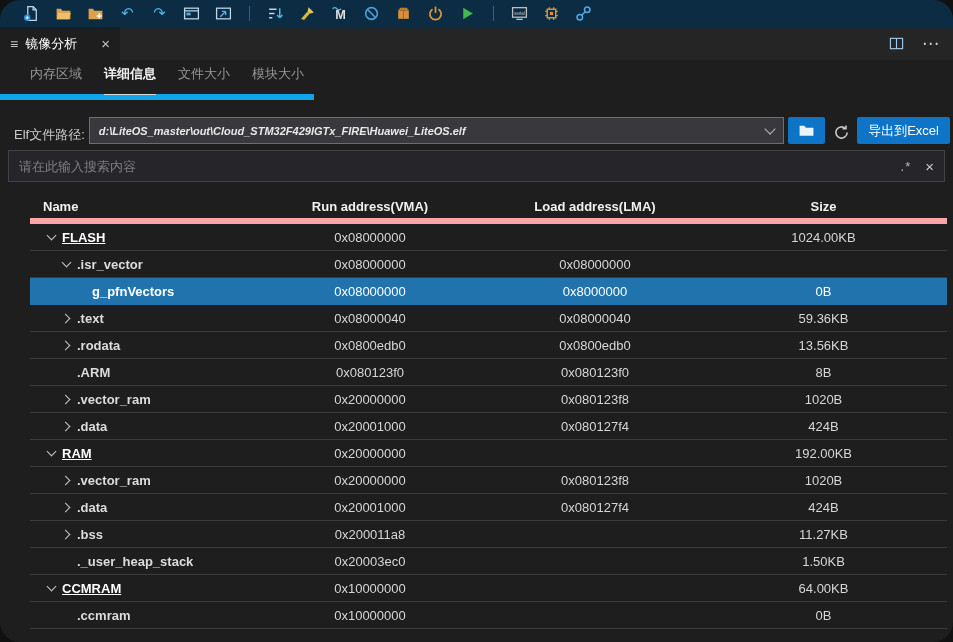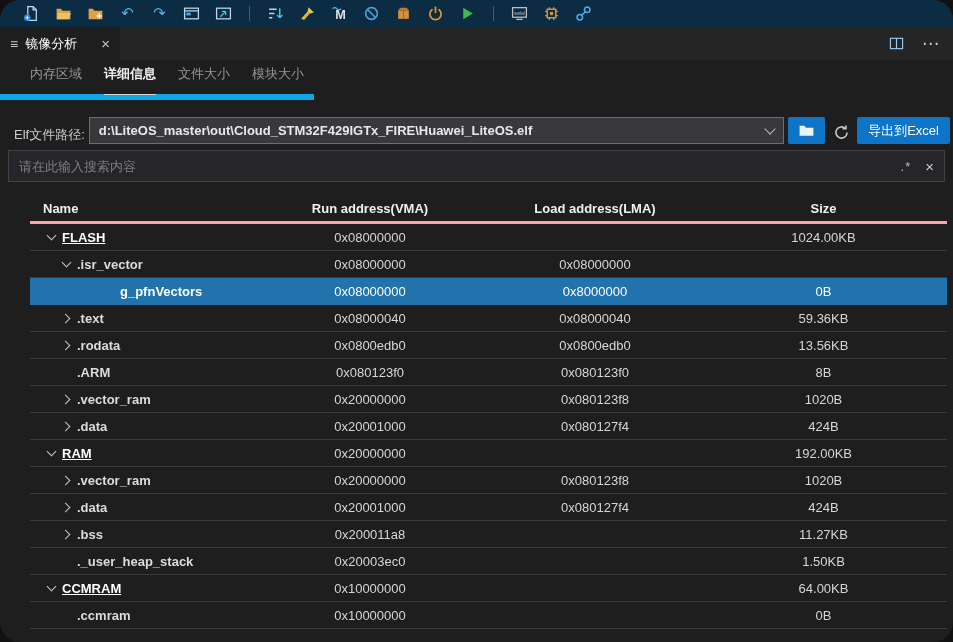--- a/index.html
+++ b/index.html
@@ -25,39 +25,39 @@
   .more-ic { color:#cccccc; font-size:17px; cursor:pointer; }
   .more-ic::before { content:'⋯'; }
   
   .subtabs { display:flex; gap:22px; padding-left:30px; height:40px; align-items:flex-end; width:max-content; border-bottom:6px solid #0ea5e9; padding-right:10px; }
   .subtab { font-size:13px; color:#969696; padding-bottom:11px; cursor:pointer; white-space:nowrap; }
   .subtab.active { color:#f0f0f0; font-weight:bold; border-bottom:1px solid #d7d7d7; margin-bottom:-1px; }
   
   .path-row { display:flex; align-items:flex-end; height:44px; padding:0 3px 0 14px; gap:4px; }
   .path-label { font-size:13px; color:#cccccc; white-space:nowrap; }
   .combo { flex:1; height:27px; background:#39393d; border:1px solid #6e6e6e; display:flex; align-items:center; padding:0 9px; gap:8px; cursor:pointer; min-width:0; }
-  .combo-text { font-size:13px; font-weight:bold; color:#e8e8e8; white-space:nowrap; overflow:hidden; text-overflow:ellipsis; flex:1; }
+  .combo-text { font-size:11px; font-weight:bold; color:#e8e8e8; white-space:nowrap; overflow:hidden; text-overflow:ellipsis; flex:1;font-style:italic; }
   .combo-chev { width:8px; height:8px; border-right:1.6px solid #b8b8b8; border-bottom:1.6px solid #b8b8b8; transform:rotate(45deg); margin-top:-4px; flex:none; }
   .btn { border:none; cursor:pointer; border-radius:2px; font-family:inherit; }
   .folder-btn { width:37px; height:27px; background:#0e74c8; display:flex; align-items:center; justify-content:center; flex:none; }
   .folder-btn svg { width:17px; height:17px; }
   .refresh-btn { width:24px; height:24px; background:transparent; display:flex; align-items:center; justify-content:center; flex:none; }
   .refresh-btn svg { width:17px; height:17px; }
   .export-btn { height:27px; background:#0e74c8; color:#ffffff; font-size:13px; padding:0 11px; flex:none; }
   
   .search-row { margin:6px 8px 0; height:32px; background:#26262a; border:1px solid #414147; display:flex; align-items:center; padding:0 10px; gap:14px; }
   .search-input { flex:1; background:transparent; border:none; outline:none; color:#d4d4d4; font-size:13px; font-family:inherit; }
   .search-input::placeholder { color:#7e7e7e; }
   .regex-ic { color:#b8b8b8; font-size:13px; letter-spacing:1px; cursor:pointer; }
   .clear-ic { color:#cccccc; font-size:15px; cursor:pointer; }
   .clear-ic::before { content:'×'; }
   
   .table { margin:13px 6px 0 30px; font-size:13px; }
   .thead, .trow { display:grid; grid-template-columns:220px 240px 210px 1fr; align-items:center; }
-  .thead { height:29px; border-bottom:3px solid #fca5a5; color:#f0f0f0; }
+  .thead { height:29px; border-bottom:6px solid #fca5a5; color:#f0f0f0; }
   .thead .cell { font-weight:bold; }
   .trow { height:27px; border-bottom:1px solid #3b3b3f; color:#d6d6d6; cursor:pointer; }
   .cell.name { display:flex; align-items:center; padding-left:13px; min-width:0; white-space:nowrap; }
   .cell.num { text-align:center; }
   .name-label { font-weight:600; color:#dcdcdc; }
   .trow.group .name-label { color:#ffffff;text-decoration:underline; }
   .trow.selected { background:#2173ad; border-bottom-color:#2173ad; }
   .trow.selected .cell, .trow.selected .name-label { color:#ffffff; }
   .tw { width:16px; height:16px; flex:none; display:inline-flex; align-items:center; justify-content:center; margin-right:3px; }
   .tw::before { content:''; width:6px; height:6px; border-right:1.5px solid #c8c8c8; border-bottom:1.5px solid #c8c8c8; display:block; }
@@ -306,21 +306,21 @@
         </div>
         <div class="trow">
           <div class="cell name" style="padding-left: 28px;">
             <span class="tw down"></span>
             <span class="name-label">.isr_vector</span>
           </div>
           <div class="cell num">0x08000000</div>
           <div class="cell num">0x08000000</div>
         </div>
         <div class="trow selected">
-          <div class="cell name" style="padding-left: 43px; margin-left: 28px;">
+          <div class="cell name" style="padding-left: 43px;">
             <span class="tw none"></span>
             <span class="name-label">g_pfnVectors</span>
           </div>
           <div class="cell num">0x08000000</div>
           <div class="cell num">0x8000000</div>
           <div class="cell num">0B</div>
         </div>
         <div class="trow">
           <div class="cell name" style="padding-left: 28px;">
             <span class="tw right"></span>

